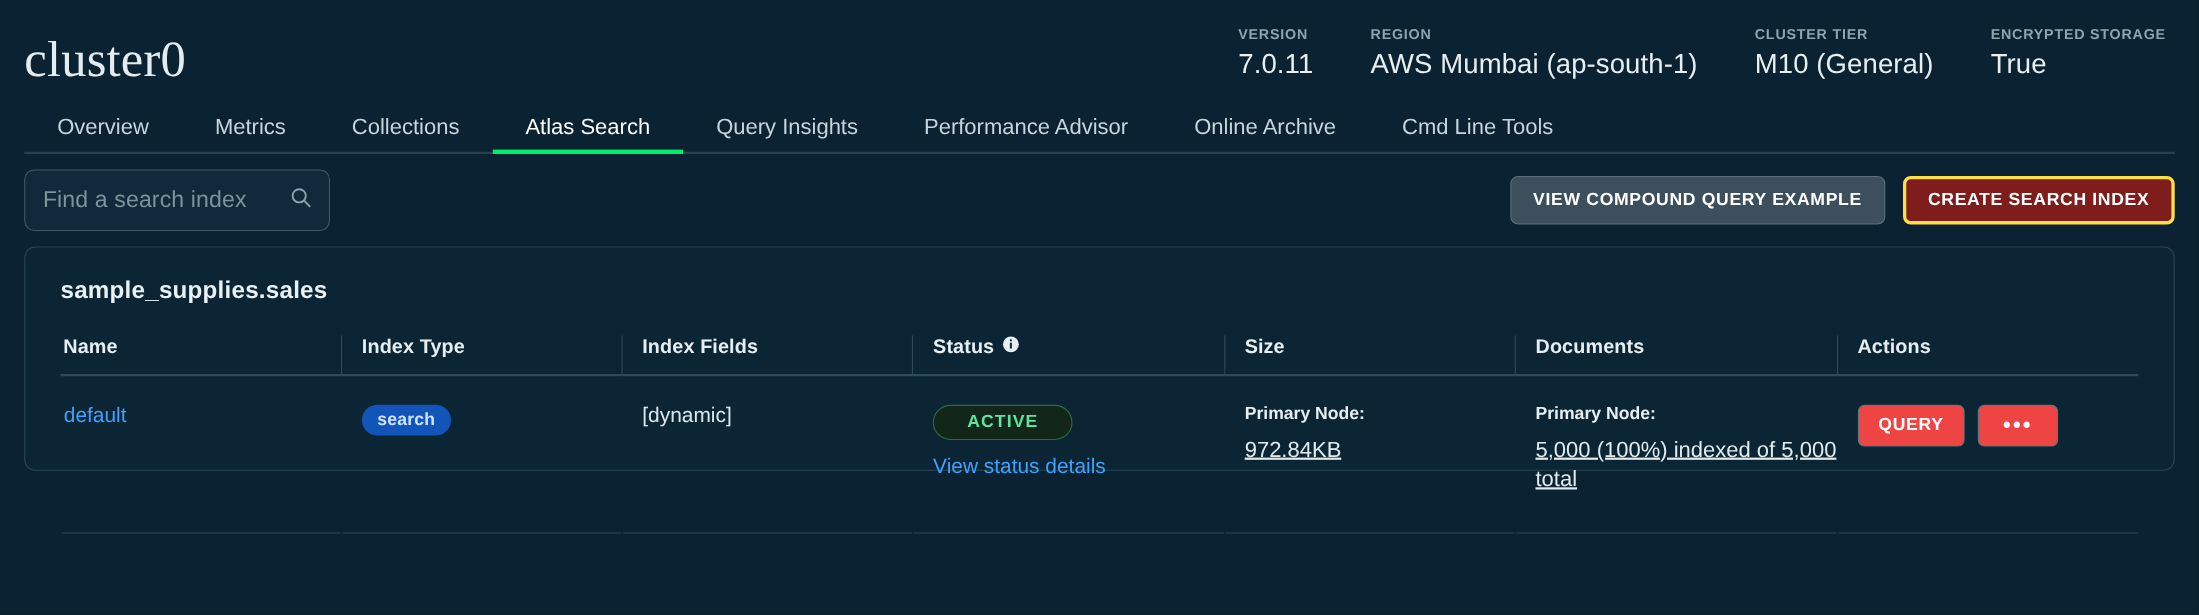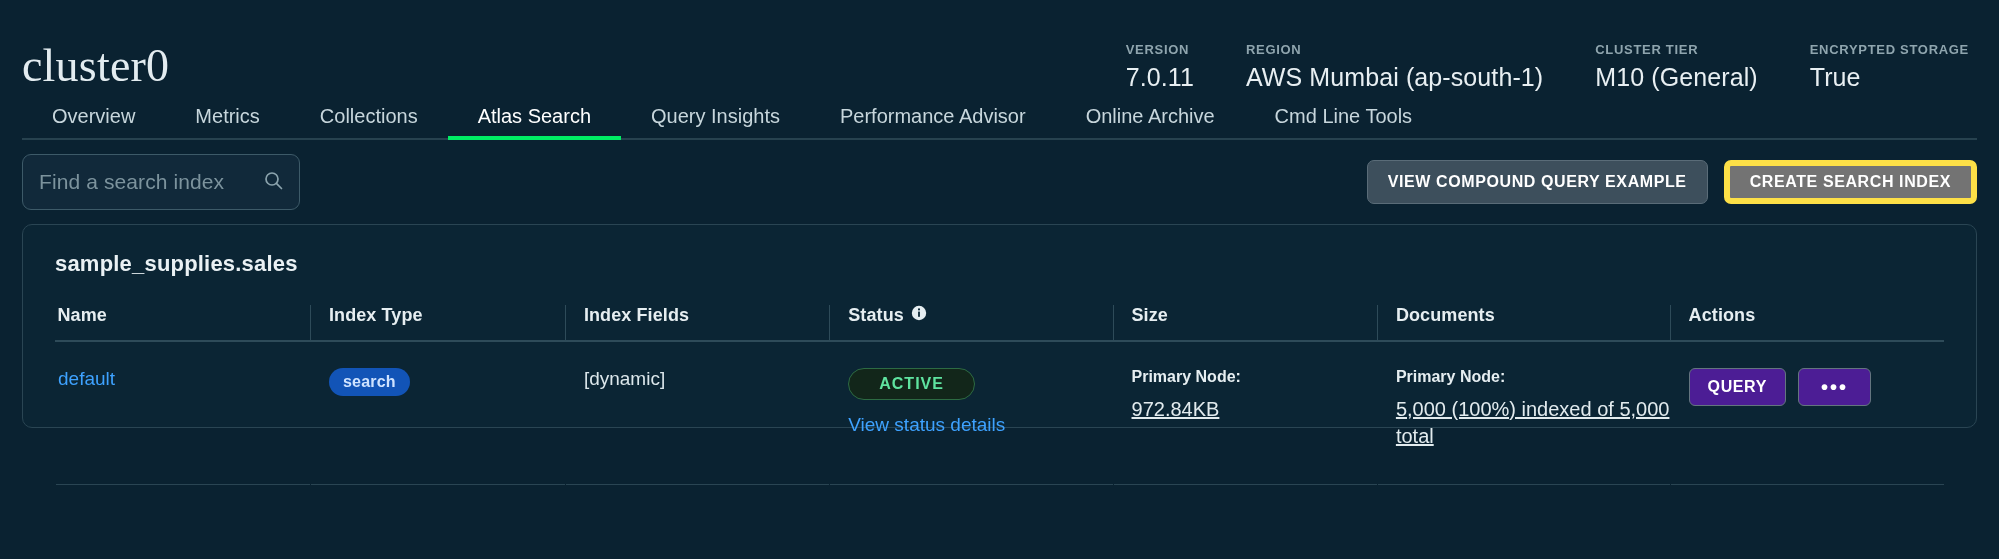--- a/index.html
+++ b/index.html
@@ -11,21 +11,21 @@
     overflow: hidden;
   }
   body { position: relative; }
 
   
   .header {
     position: relative;
     height: 92px;
     padding: 0 22px;
     display: flex;
-    align-items: flex-end;
+    align-items: center;
   }
   .cluster-title {
     font-family: "Liberation Serif", serif;
     font-size: 46px;
     font-weight: 400;
     color: #e3ecf0;
     letter-spacing: 0.2px;
     margin-top: 14px;
   }
   .meta-wrap {
@@ -132,22 +132,22 @@
     letter-spacing: 0.6px;
     color: #ffffff;
     cursor: pointer;
     white-space: nowrap;
   }
   .btn-secondary {
     background: #3d4f5c;
     border: 1px solid #5a6c78;
   }
   .btn-primary {
-    background: #737373;
-    border: 6px solid #fde047;
+    background: #7f1d1d;
+    border: 3px solid #fde047;
   }
 
   
   .card {
     margin: 0 22px;
     border: 1px solid #2a4553;
     border-radius: 10px;
     background: #0b2534;
     padding: 26px 32px 30px 32px;
     height: 204px;
@@ -224,21 +224,21 @@
   .node-value {
     font-size: 20px;
     color: #e2ebee;
     line-height: 1.35;
     text-decoration: underline;
   }
   .actions { display: flex; gap: 12px; }
   .btn-action {
     height: 38px;
     border-radius: 6px;
-    background: #4c1d95;
+    background: #ef4444;
     border: 1px solid #64757f;
     color: #ffffff;
     font-size: 16px;
     font-weight: 700;
     letter-spacing: 0.6px;
     display: flex;
     align-items: center;
     justify-content: center;
     padding: 0 18px;
     cursor: pointer;

